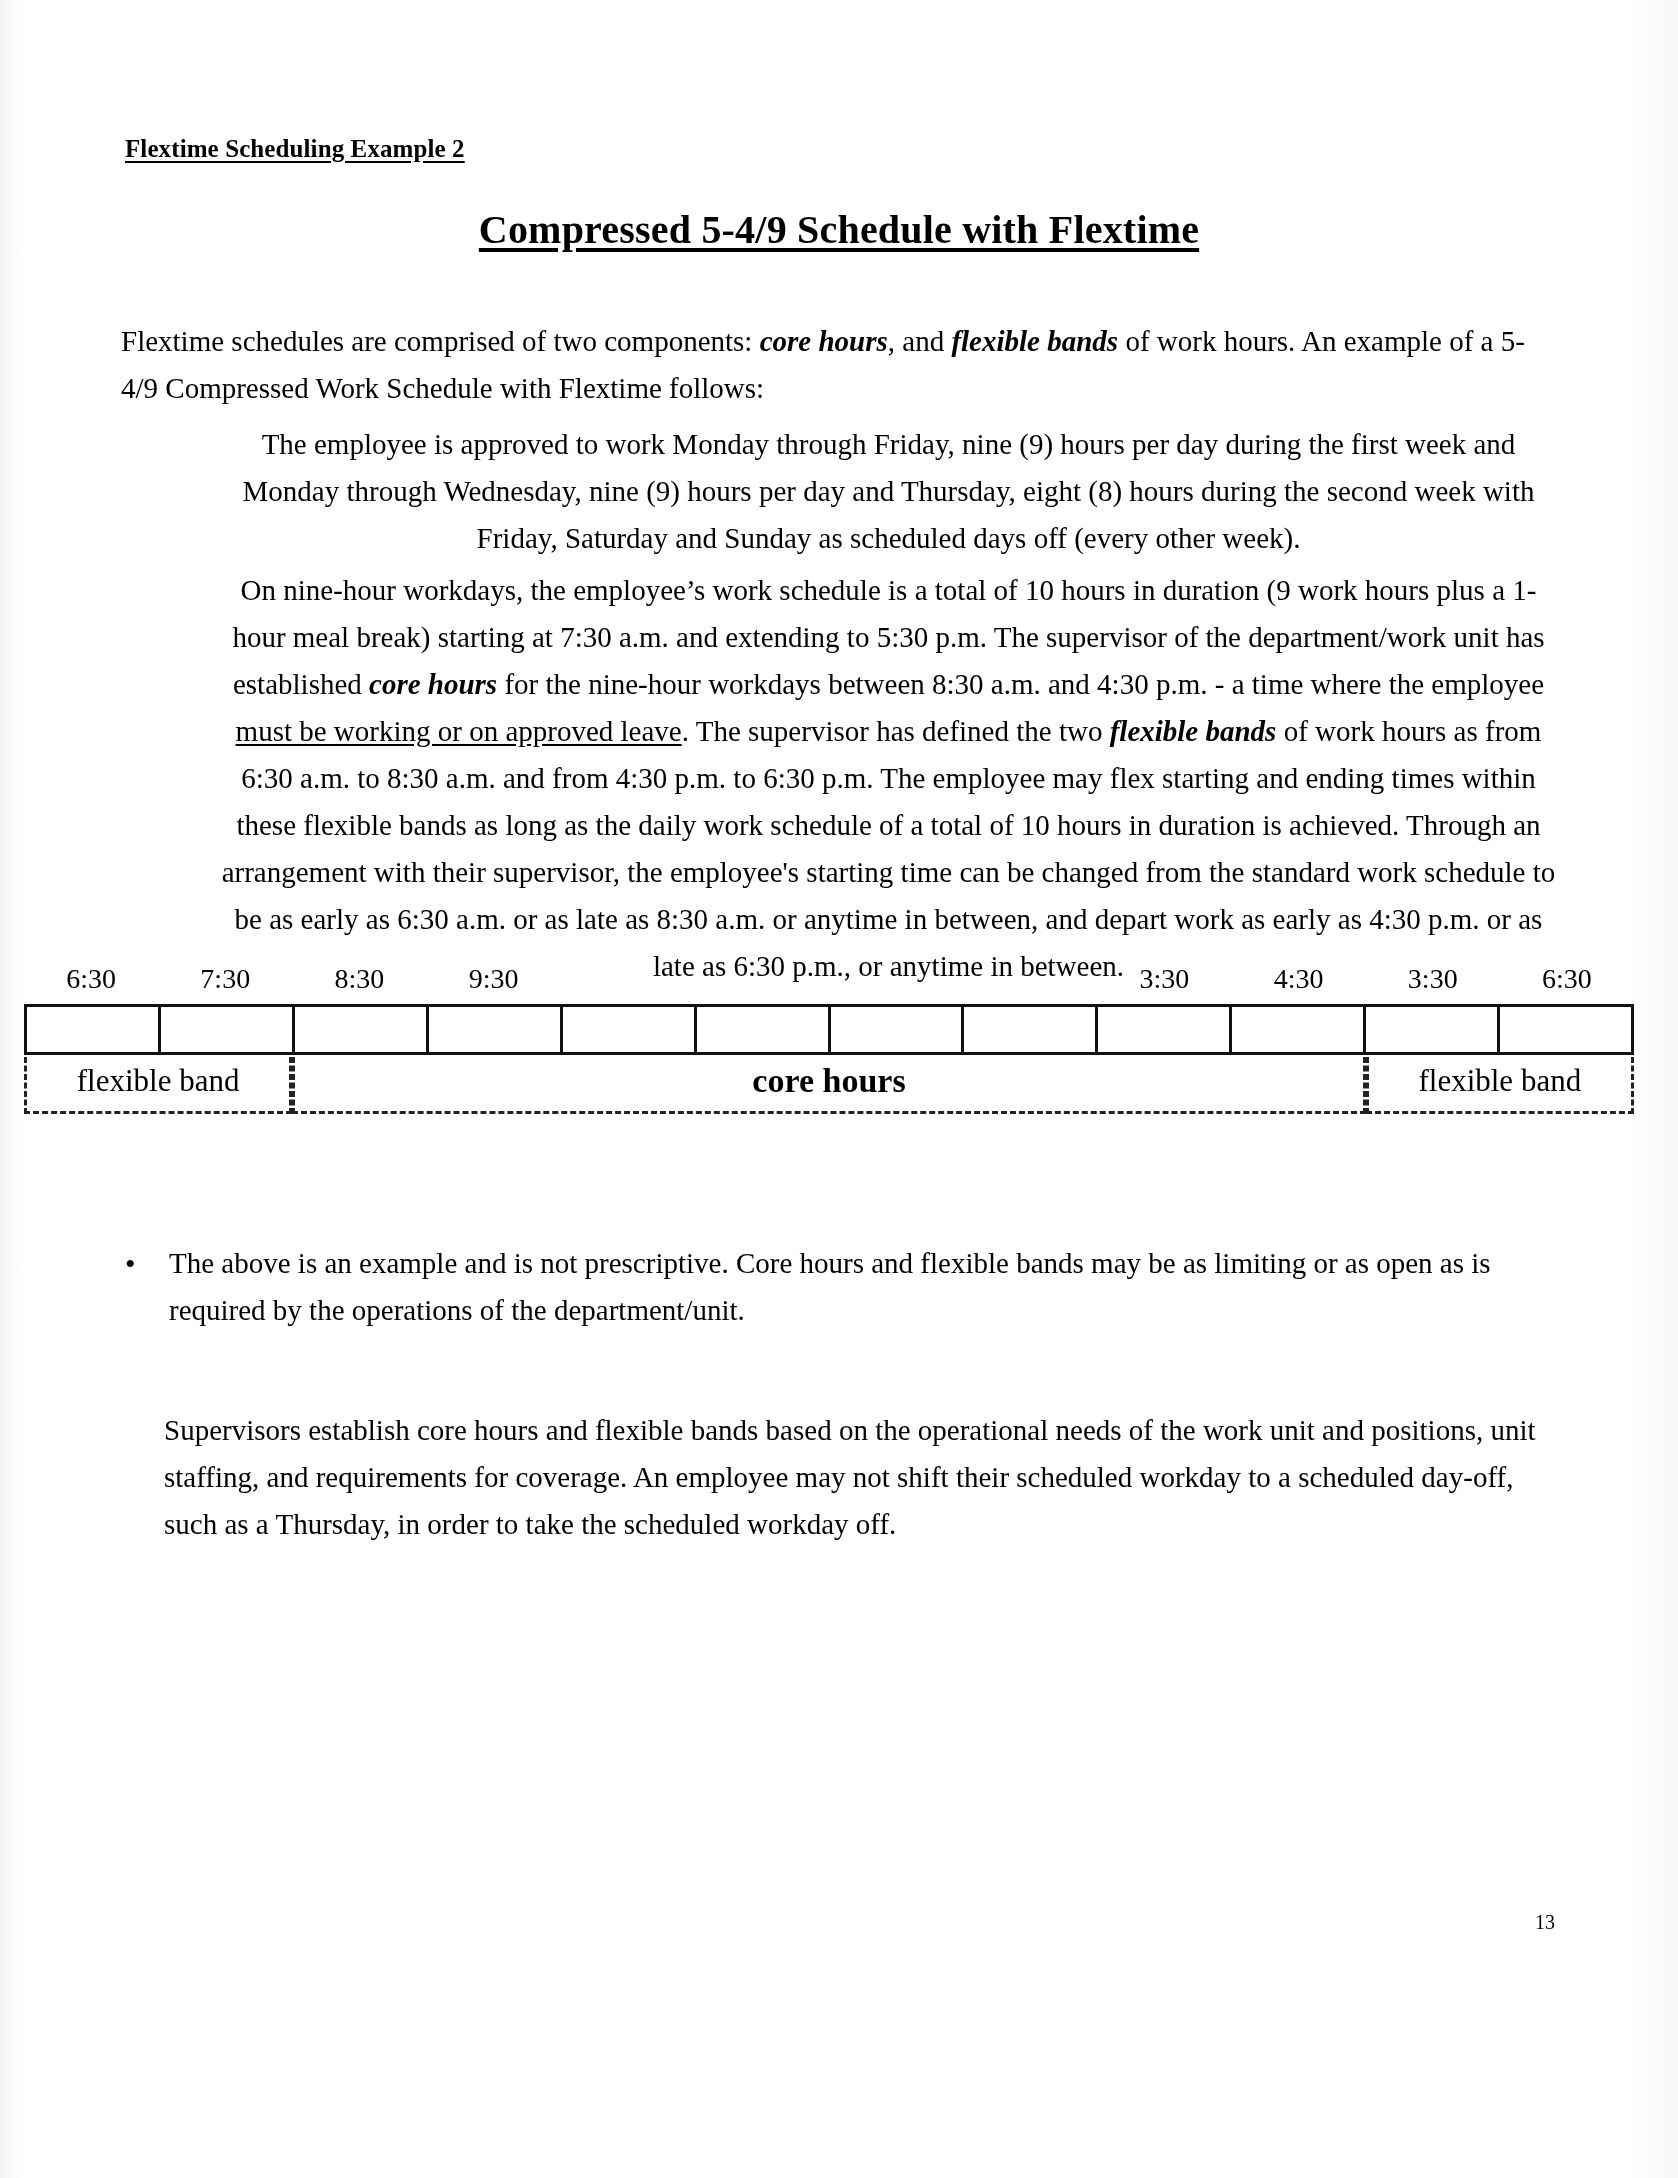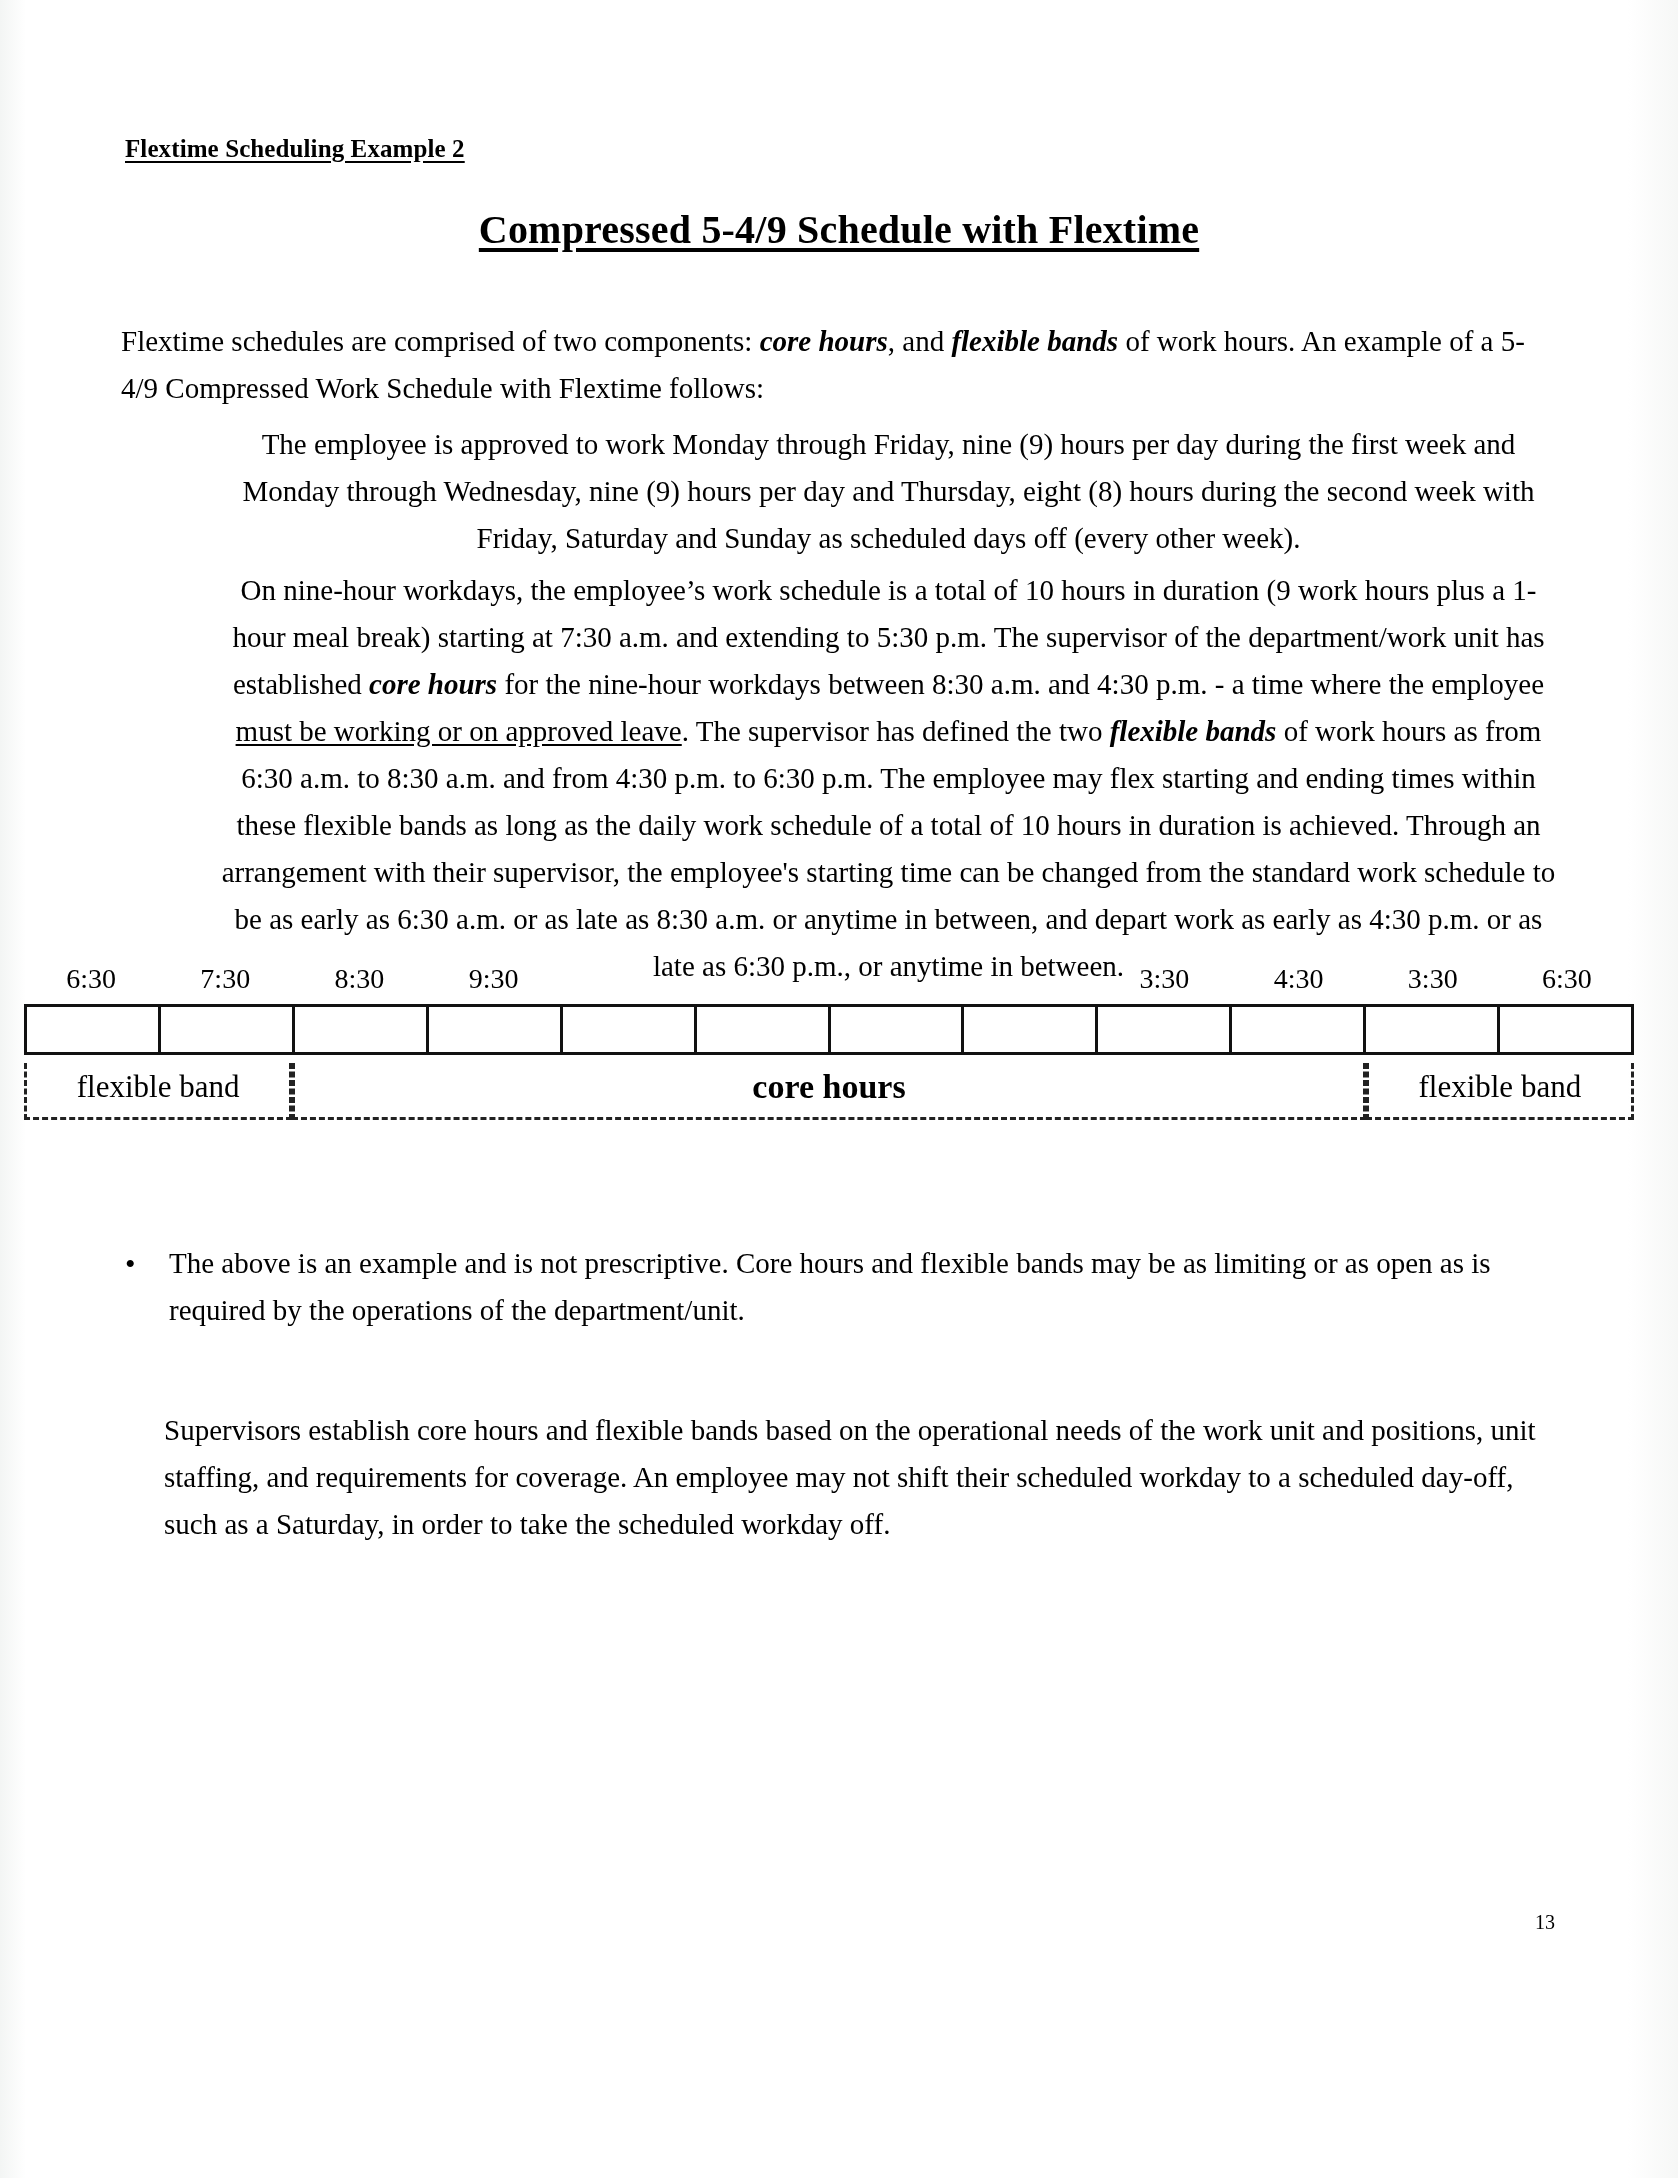--- a/index.html
+++ b/index.html
@@ -119,21 +119,21 @@
     flex: 1 1 0;
     border-right: 3px solid #111111;
     box-sizing: border-box;
   }
   .chart-grid .cell:last-child {
     border-right: none;
   }
   .bands {
     position: relative;
     height: 61px;
-    margin-top: 8px;
+    margin-top: 2px;
   }
   .band {
     position: absolute;
     top: 0;
     height: 57px;
     border-left: 3px dashed #222222;
     border-right: 3px dashed #222222;
     border-bottom: 3px dashed #222222;
     box-sizing: border-box;
     display: flex;
@@ -243,19 +243,19 @@
             <span class="band-label">flexible band</span>
           </div>
         </div>
     </div>
 
     <div class="bullet-row">
       <div class="bullet-dot">•</div>
       <div class="bullet-text">The above is an example and is not prescriptive.  Core hours and flexible bands may be as limiting or as open as is required by the operations of the department/unit.</div>
     </div>
 
-    <p class="closing">Supervisors establish core hours and flexible bands based on the operational needs of the work unit and positions, unit staffing, and requirements for coverage.  An employee may not shift their scheduled workday to a scheduled day-off, such as a Saturday, in order to take the scheduled workday off.</p>
+    <p class="closing">Supervisors establish core hours and flexible bands based on the operational needs of the work unit and positions, unit staffing, and requirements for coverage.  An employee may not shift their scheduled workday to a scheduled day-off, such as a Thursday, in order to take the scheduled workday off.</p>
 
     <div class="page-number">13</div>
 
   </div>
 </div>
 
 
 </body></html>

